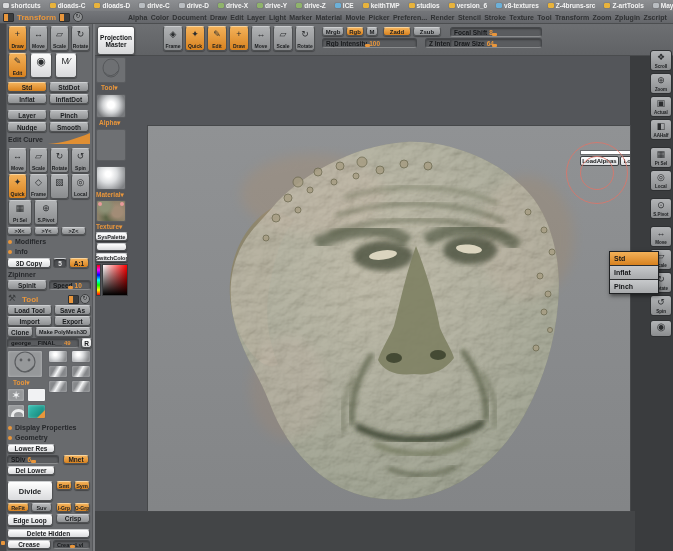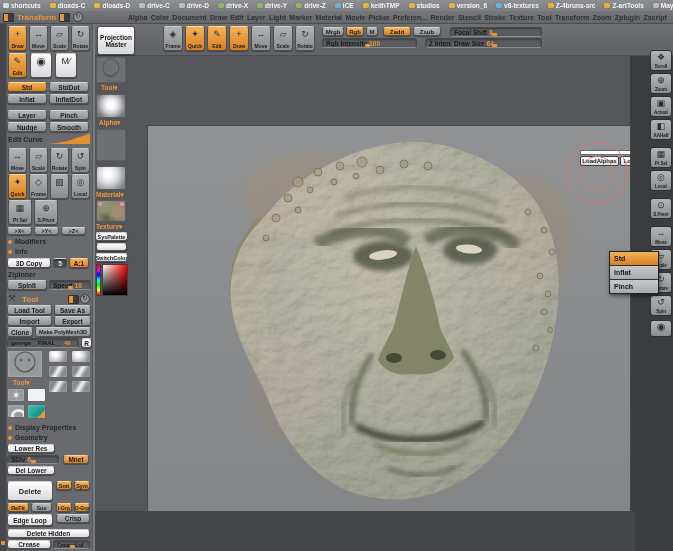--- a/index.html
+++ b/index.html
@@ -440,21 +440,21 @@
 
     <div class="btn white" style="left:7px;top:420px;width:48px;height:9px">Lower Res</div>
     <div class="slider" style="left:7px;top:431px;width:52px;height:9px">
       <span>SDiv</span>
         <span class="val">6</span>
         <i class="nub"></i>
     </div>
     <div class="btn orange" style="left:63px;top:431px;width:26px;height:9px">Mnet</div>
     <div class="btn white" style="left:7px;top:442px;width:48px;height:9px">Del Lower</div>
 
-    <div class="btn white" style="left:7px;top:457px;width:46px;height:20px;font-size:7.5px">Delete</div>
+    <div class="btn white" style="left:7px;top:457px;width:46px;height:20px;font-size:7.5px">Divide</div>
     <div class="btn orange" style="left:56px;top:457px;width:16px;height:9px;font-size:5.5px">Smt</div>
     <div class="btn orange" style="left:74px;top:457px;width:16px;height:9px;font-size:5.5px">Sym</div>
 
     <div class="btn orange" style="left:7px;top:479px;width:22px;height:9px;font-size:5.5px">ReFit</div>
     <div class="btn" style="left:31px;top:479px;width:21px;height:9px;font-size:5.5px">Suv</div>
     <div class="btn orange" style="left:56px;top:479px;width:16px;height:9px;font-size:5px">I-Grp</div>
     <div class="btn orange" style="left:74px;top:479px;width:16px;height:9px;font-size:5px">O-Grp</div>
 
     <div class="btn white" style="left:7px;top:490px;width:46px;height:12px">Edge Loop</div>
     <div class="btn" style="left:56px;top:490px;width:34px;height:9px">Crisp</div>

